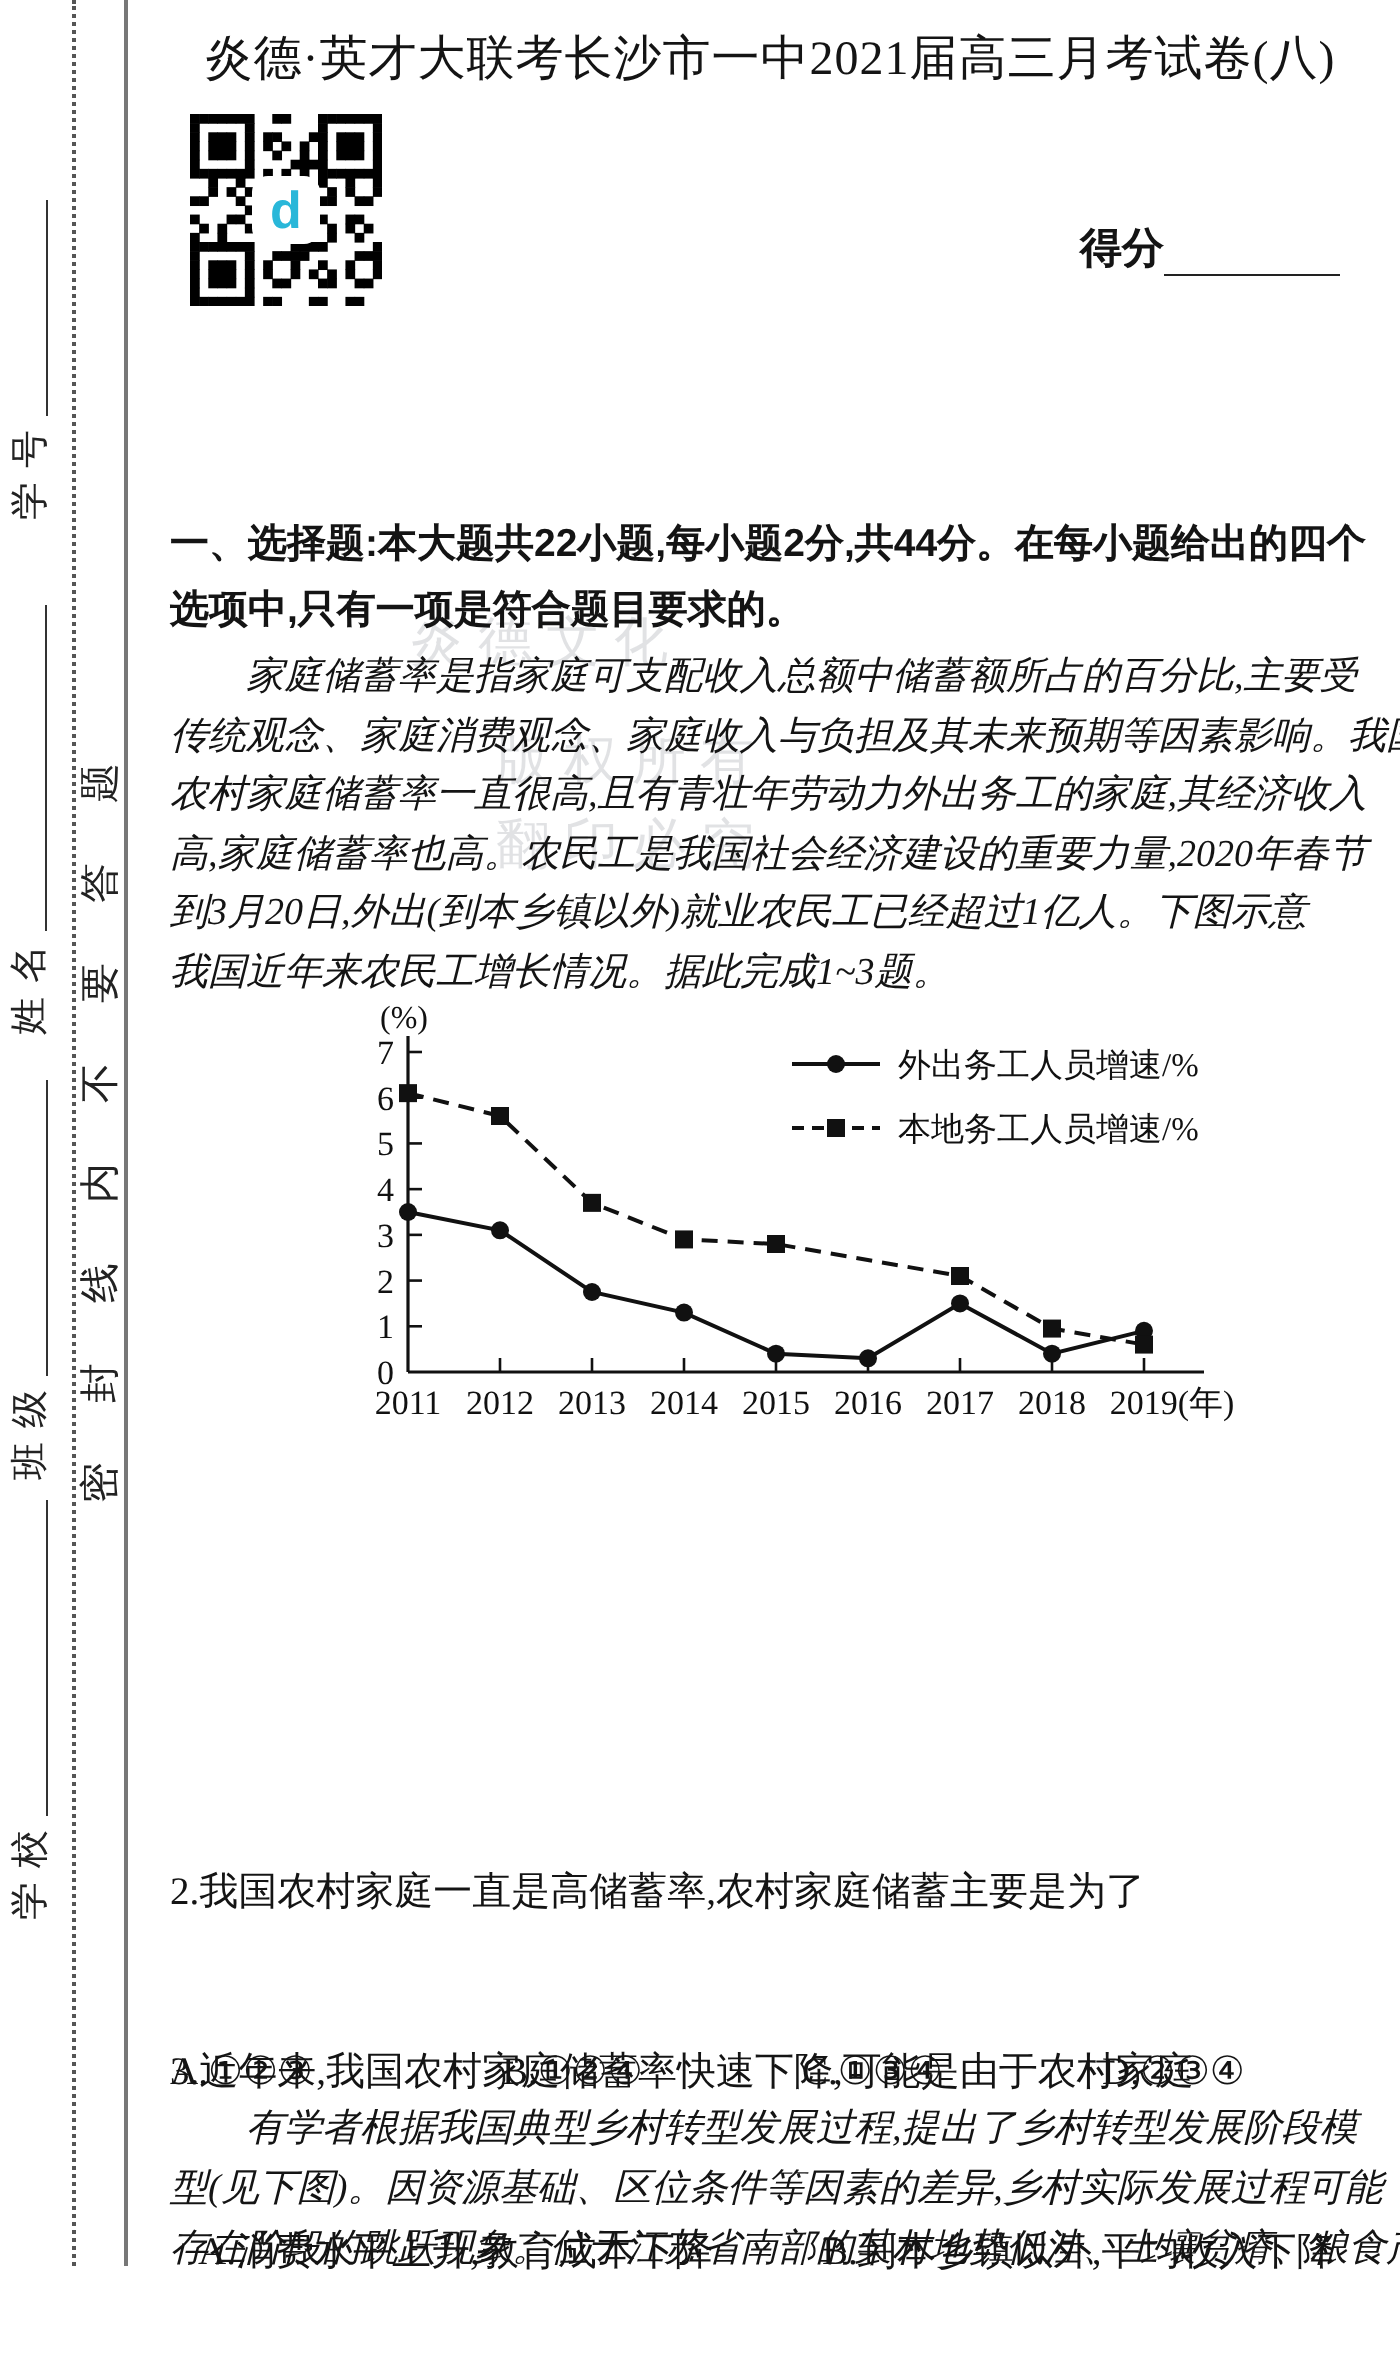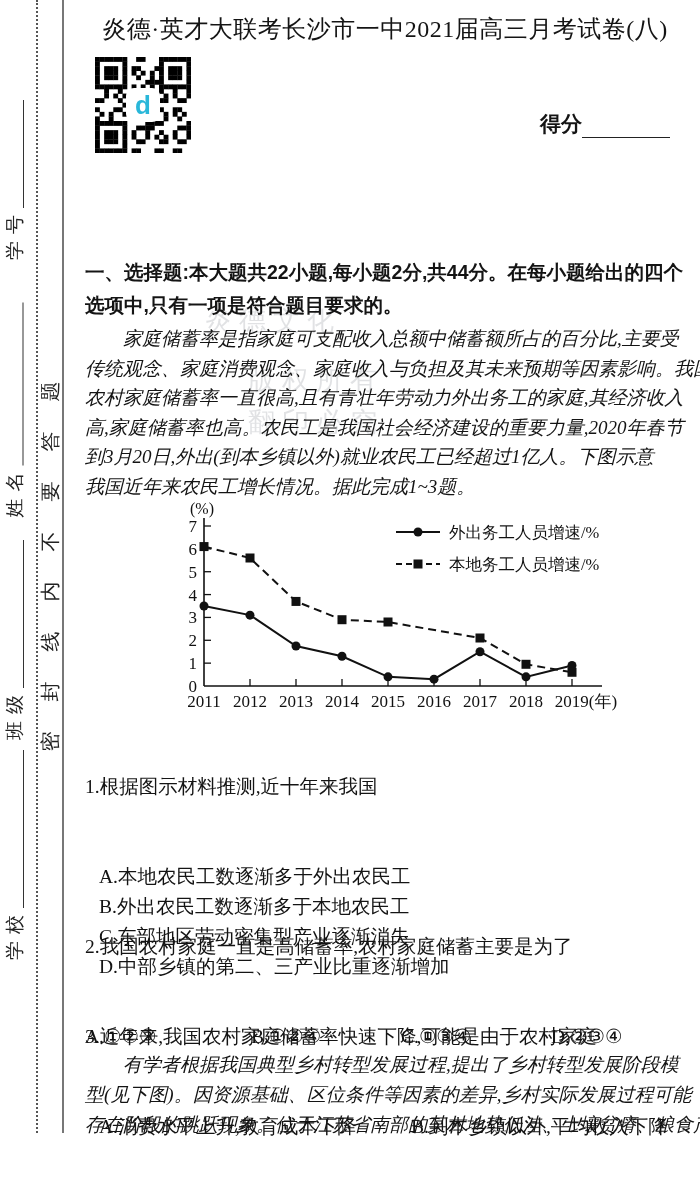--- a/index.html
+++ b/index.html
@@ -376,27 +376,20 @@
         <rect x="203.5" y="115.5" width="9" height="9" fill="#111"></rect>
         <rect x="295.5" y="131.5" width="9" height="9" fill="#111"></rect>
         <rect x="341.5" y="157.78571428571428" width="9" height="9" fill="#111"></rect>
         <rect x="387.5" y="165.78571428571428" width="9" height="9" fill="#111"></rect>
         <line x1="216" y1="62" x2="260" y2="62" stroke="#111" stroke-width="2" stroke-dasharray="6 4"></line>
         <rect x="233.5" y="57.5" width="9" height="9" fill="#111"></rect>
         <text x="269" y="68" font-size="16.5">本地务工人员增速/%</text>
       </svg>
   </div>
 
-  <div class="blk q q1">
-    <div class="q-stem">1.根据图示材料推测,近十年来我国</div>
-    <div class="q-opts">A.本地农民工数逐渐多于外出农民工
-B.外出农民工数逐渐多于本地农民工
-C.东部地区劳动密集型产业逐渐消失
-D.中部乡镇的第二、三产业比重逐渐增加</div>
-  </div>
 
   <div class="blk q q2">
     <div class="q-stem">2.我国农村家庭一直是高储蓄率,农村家庭储蓄主要是为了</div>
     <div class="choice-row">
       <span>A.①②③</span>
       <span>B.①②④</span>
       <span>C.①③④</span>
       <span>D.②③④</span>
     </div>
   </div>

